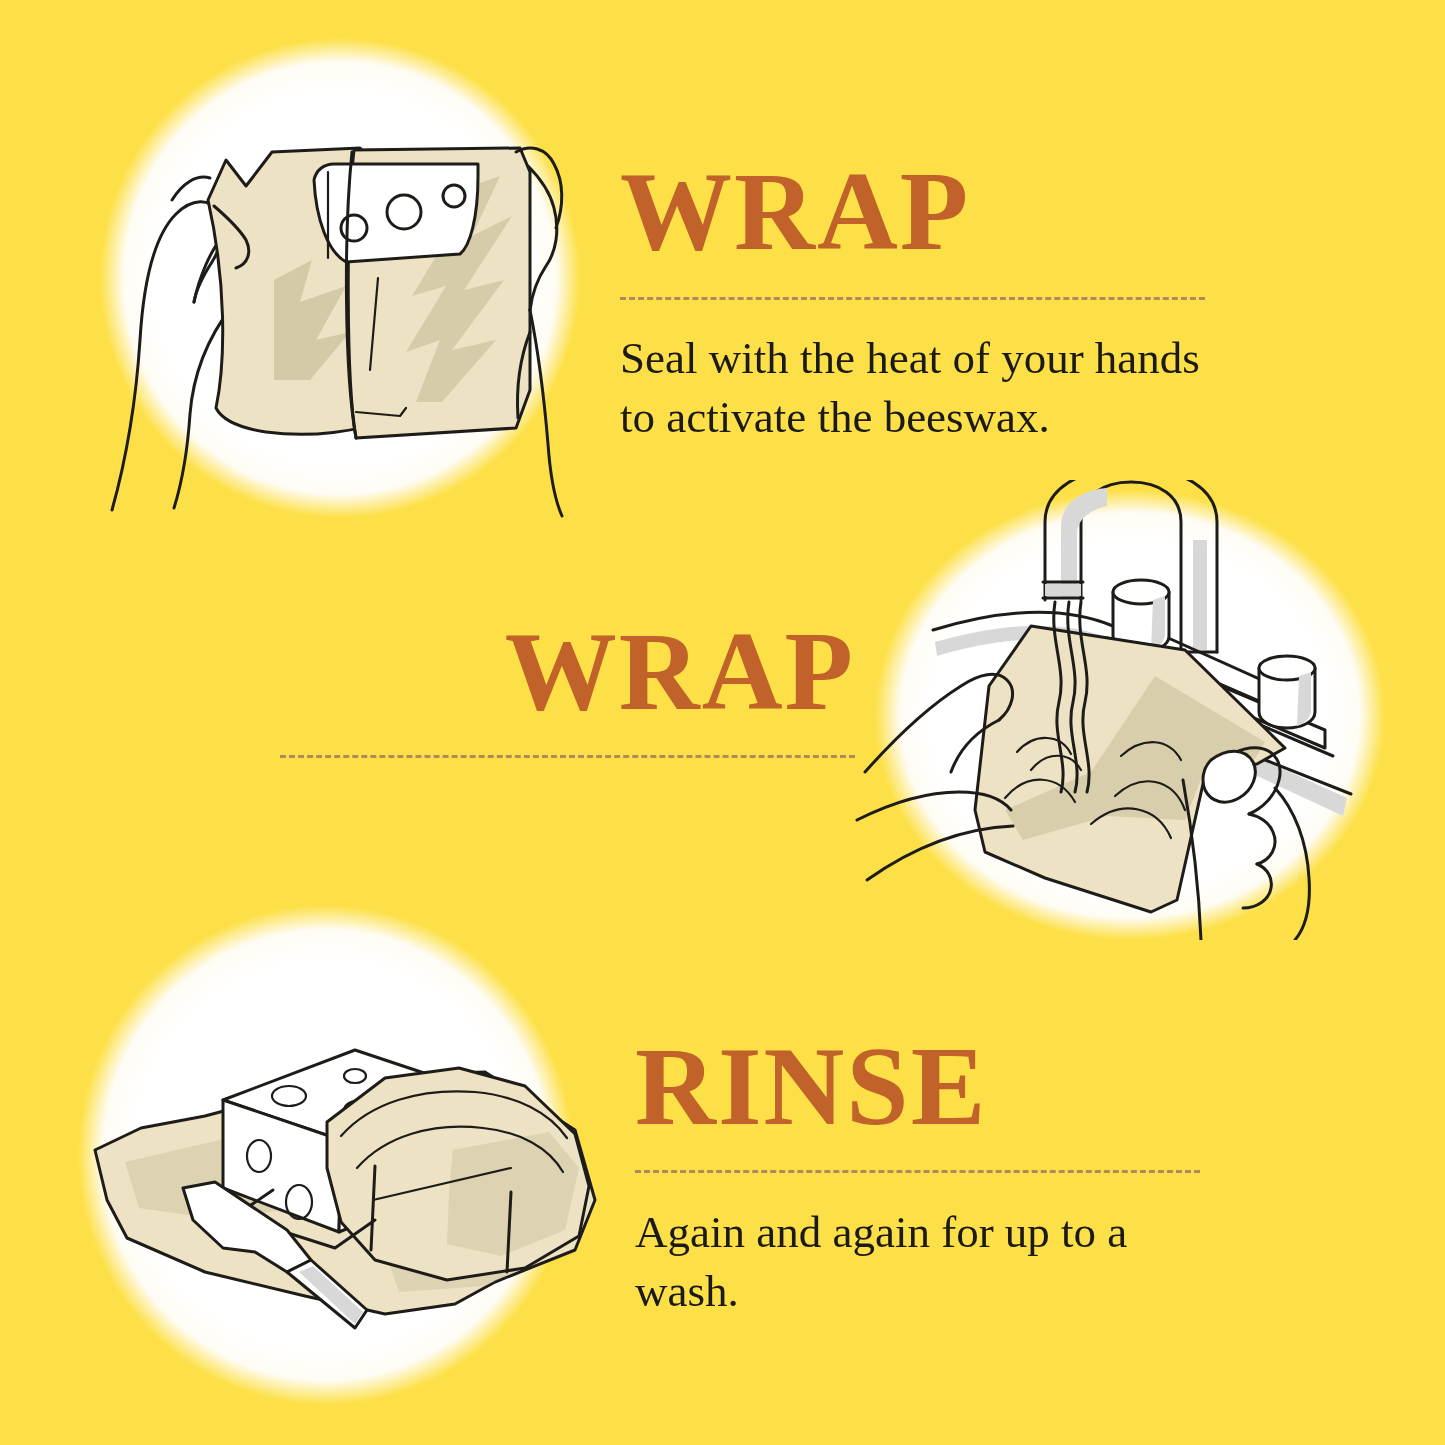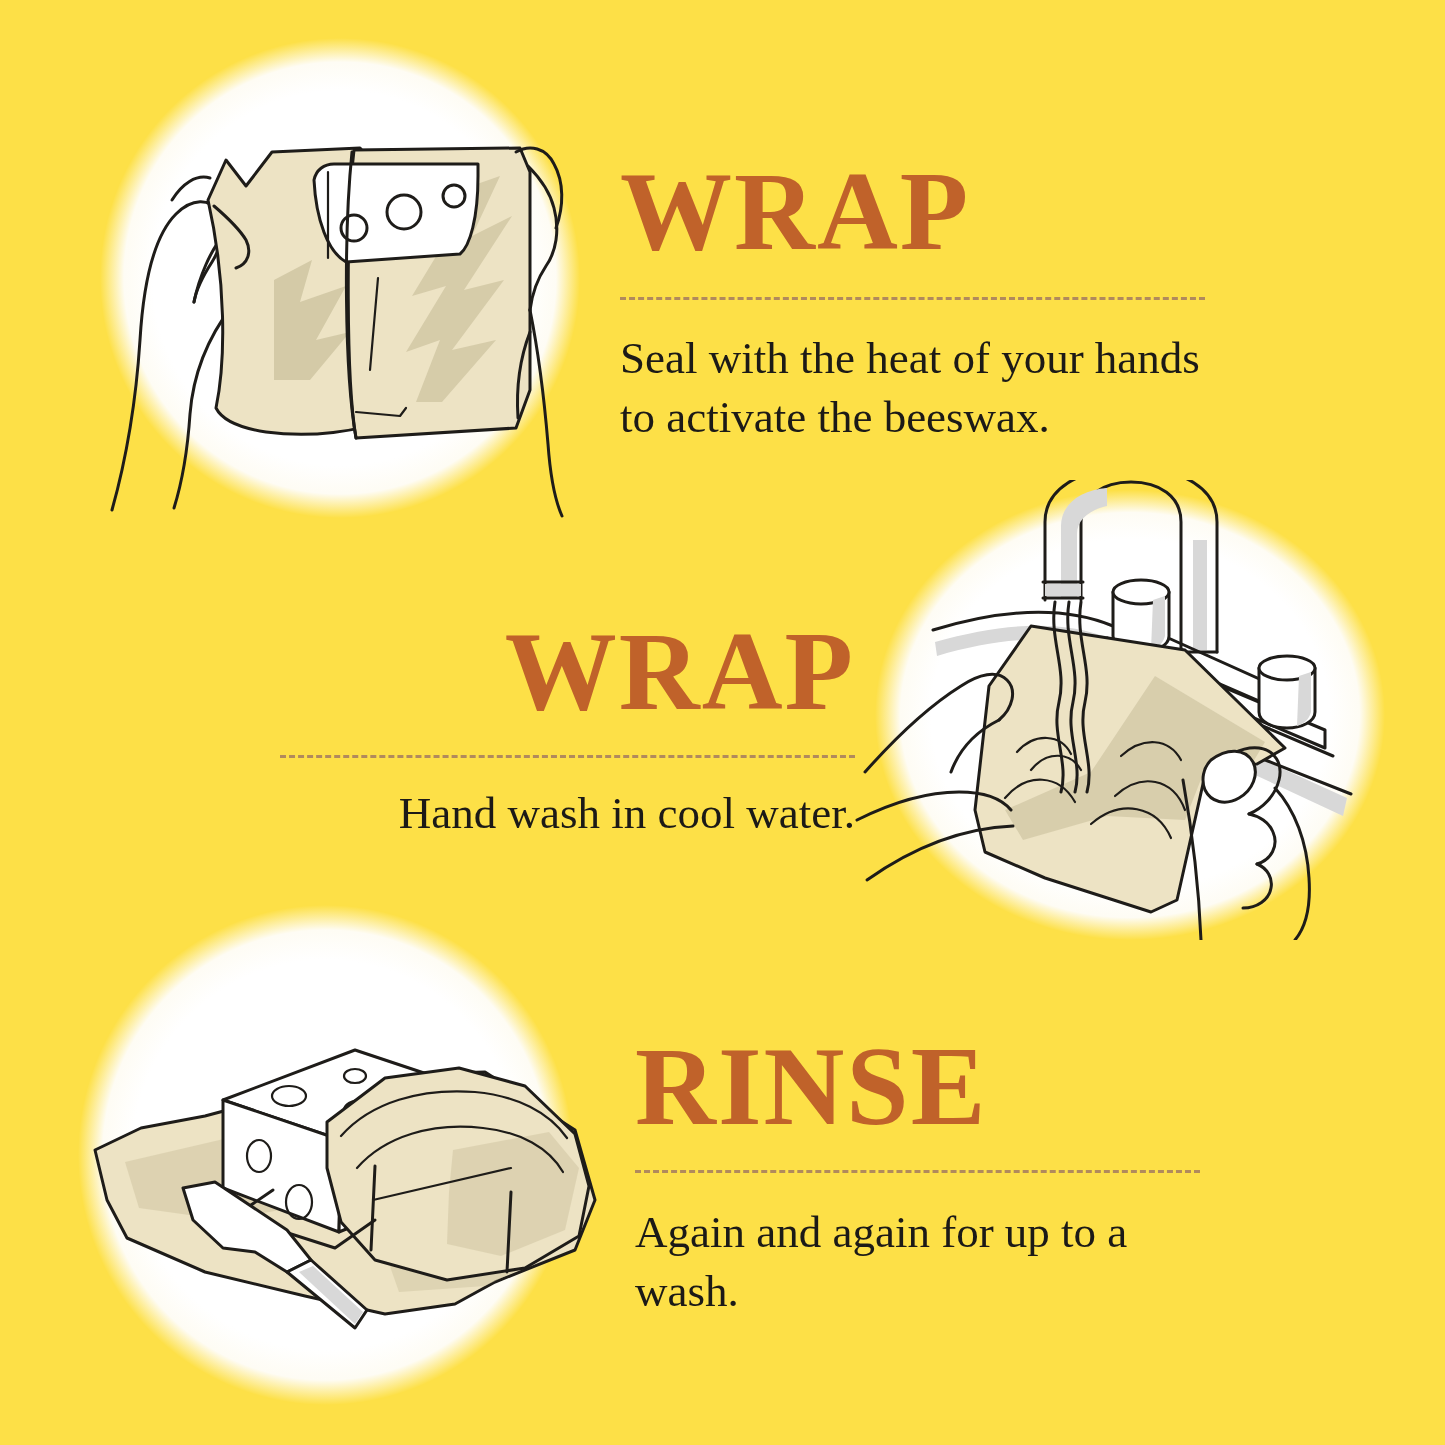--- a/index.html
+++ b/index.html
@@ -212,21 +212,20 @@
         <path class="ln" d="M420 308 C 440 330 452 362 454 398 C 456 428 450 448 440 460"></path>
         <path class="wht" d="M356 280 C 372 268 390 268 398 282 C 404 294 398 310 384 318
                              C 370 326 356 322 350 310 C 346 300 348 288 356 280 Z"></path>
       </g>
     </svg>
   </div>
 
   <div class="step-text" id="text-rinse">
     <h2 class="step-title">WRAP</h2>
     <hr class="rule" id="rule-rinse">
-    <p class="step-body" id="body-rinse">Hand wash in cool water.</p>
   </div>
 
   <div class="circle-bg" id="circle-reuse"></div>
 
   <div class="illo" id="illo-reuse">
     <svg viewBox="0 0 590 510" xmlns="http://www.w3.org/2000/svg">
 
       <path class="wax" d="M40 250 L 86 228 L 150 216 L 300 176 L 430 172
                            L 520 230 L 540 300 L 520 350 L 440 382 L 400 404
                            L 330 414 L 250 396 L 150 372 L 72 338 L 52 300 Z"></path>

